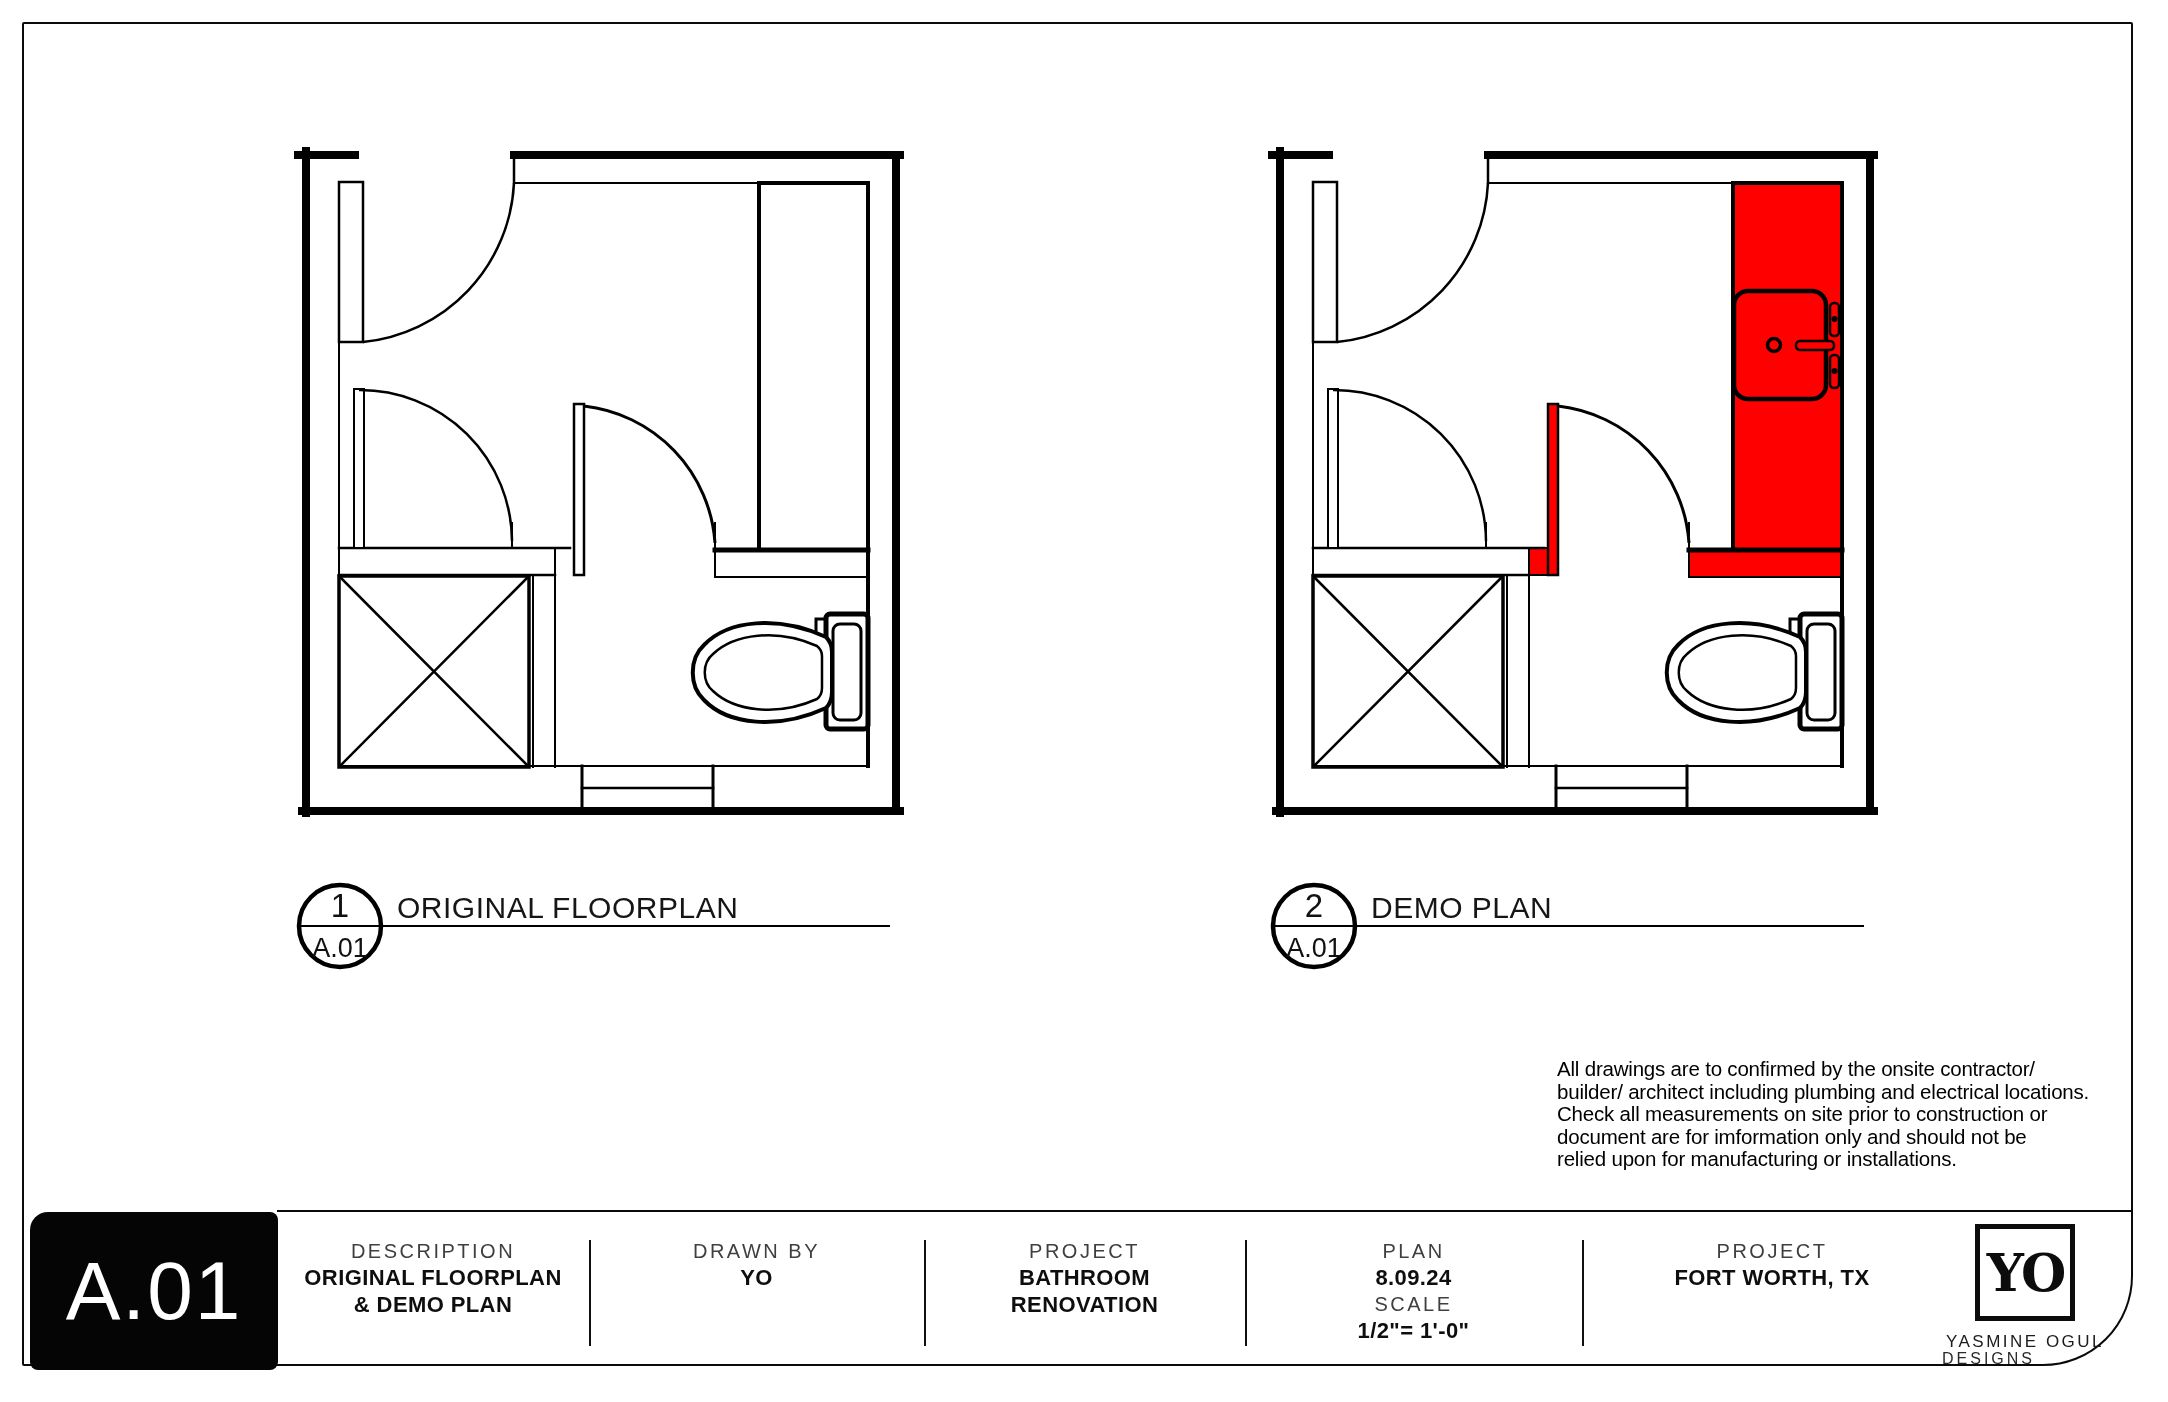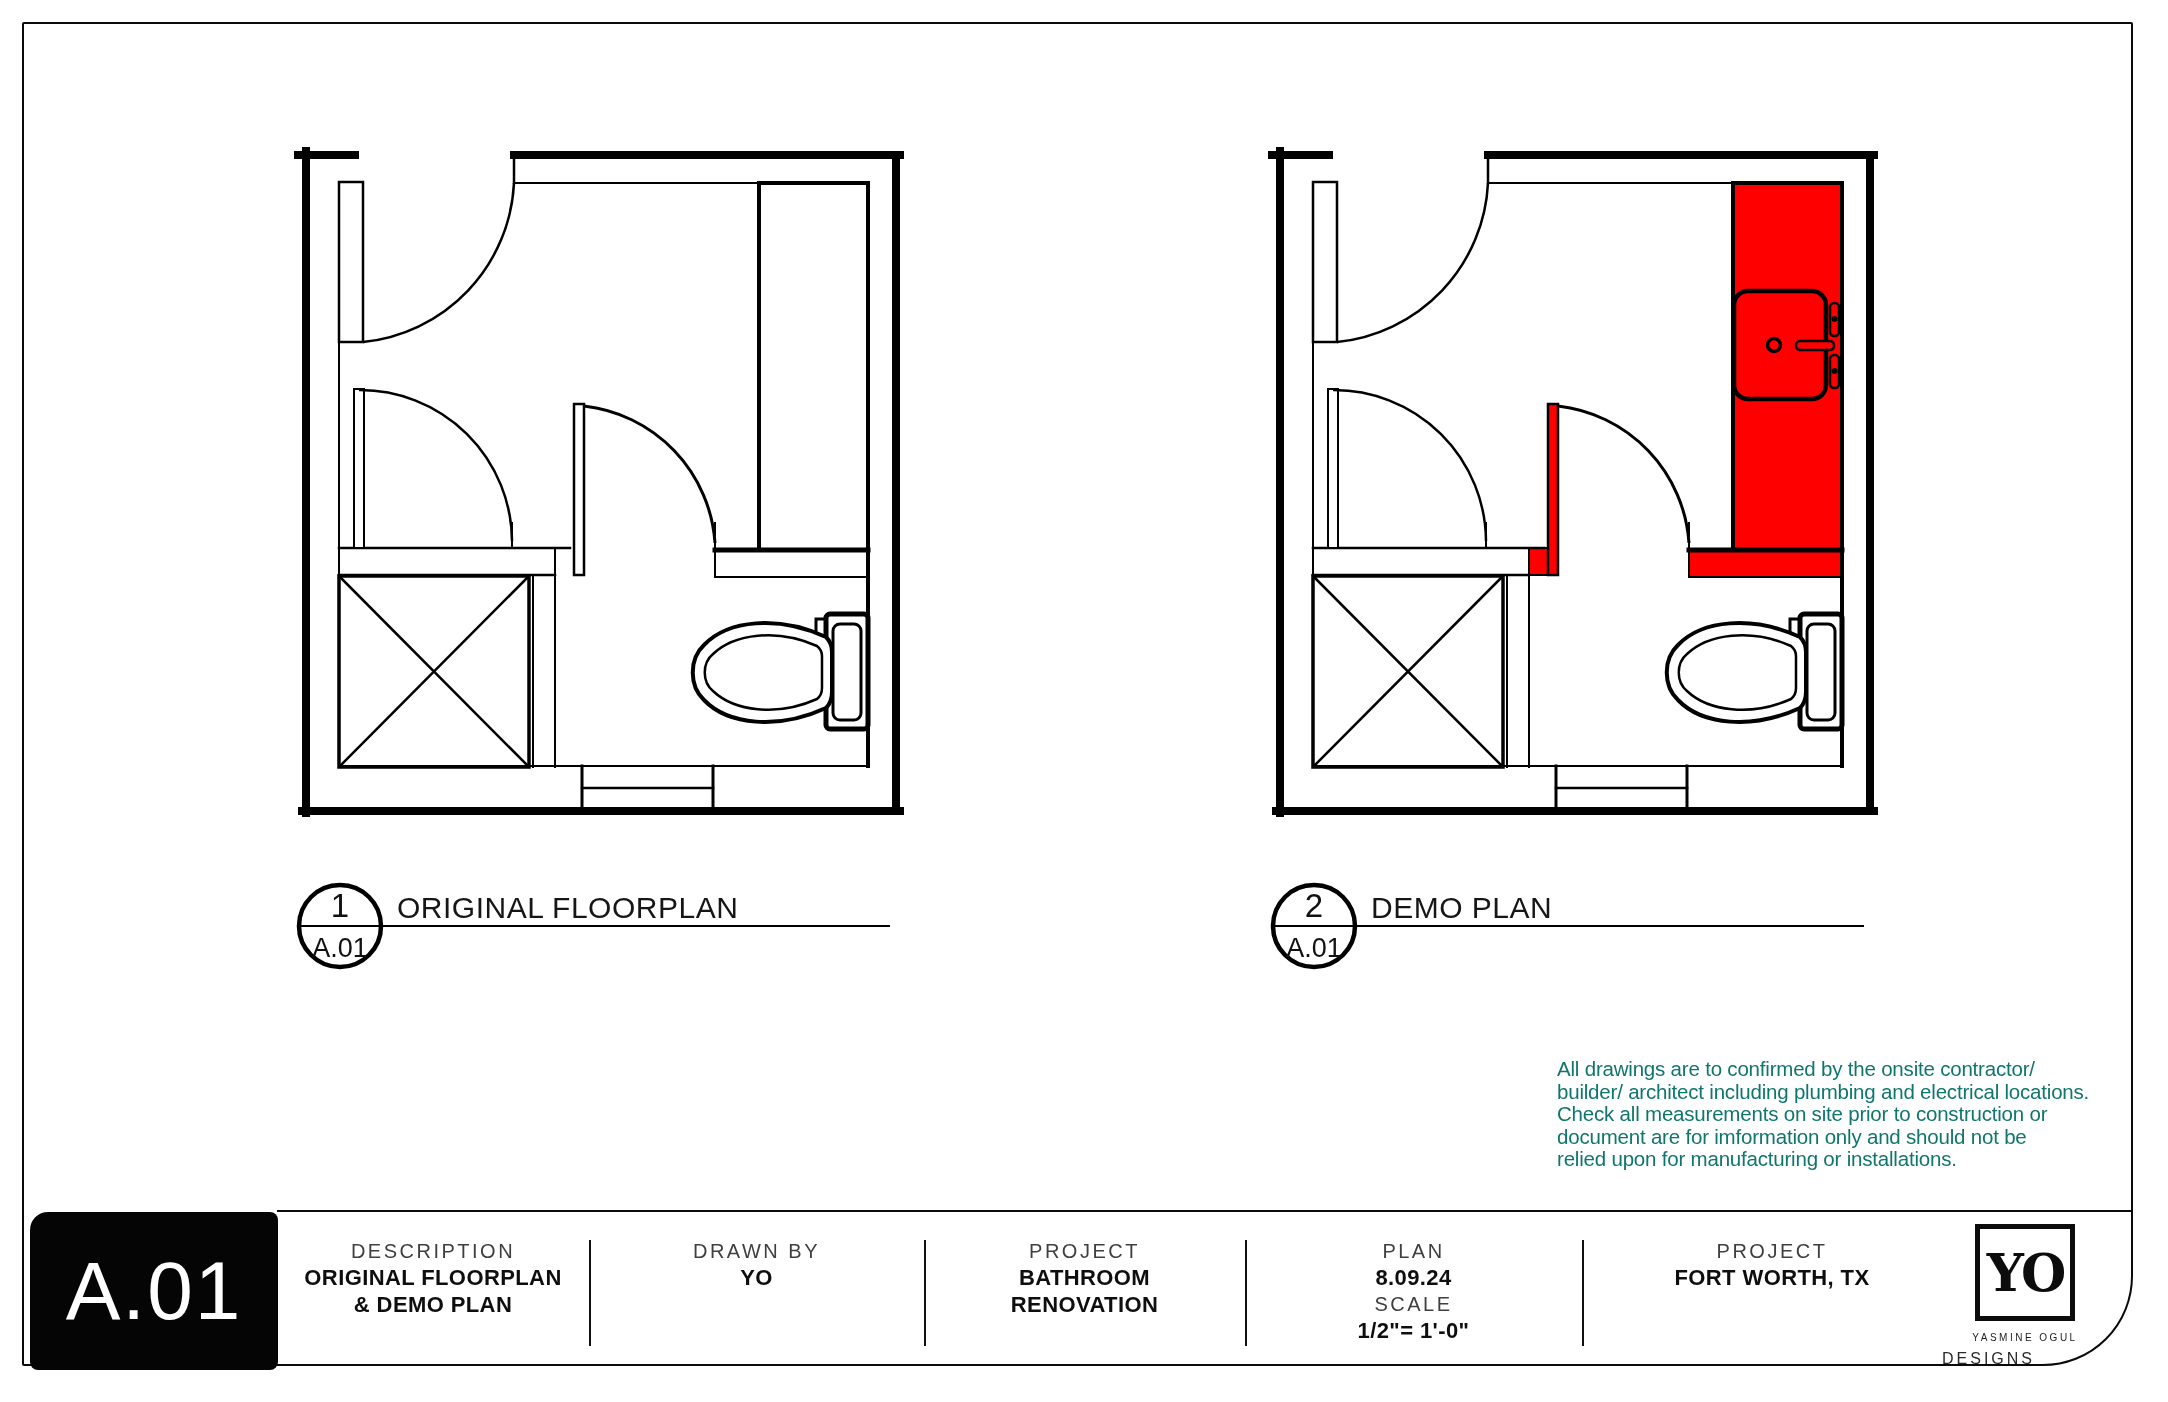--- a/index.html
+++ b/index.html
@@ -10,24 +10,24 @@
   
   #titlebar-topline{left:277px;top:1210px;width:1856px;height:0;border-top:2.5px solid #0a0a0a;}
   #sheet-tile{left:30px;top:1212px;width:248px;height:158px;background:#050505;border-radius:18px 8px 8px 8px;display:flex;align-items:center;justify-content:center;}
   #sheet-tile .num{color:#ffffff;font-size:82px;letter-spacing:2px;font-weight:400;}
   .tb-col{top:1238px;height:120px;display:flex;flex-direction:column;align-items:center;text-align:center;}
   .tb-label{color:#3f3f3f;font-size:20px;letter-spacing:2.5px;font-weight:400;line-height:26px;}
   .tb-value{color:#0e0e0e;font-size:22px;font-weight:700;letter-spacing:.4px;line-height:27px;}
   .tb-sep{top:1240px;width:0;height:106px;border-left:2.5px solid #111;}
   #logo-box{left:1975px;top:1224px;width:100px;height:97px;border:5px solid #0c0c0c;box-sizing:border-box;display:flex;align-items:center;justify-content:center;}
   #logo-box .mono{font-family:"DejaVu Serif","Liberation Serif",serif;font-weight:700;font-size:52px;letter-spacing:-3px;color:#0c0c0c;}
-  .logo-name{left:1942px;top:1332px;width:166px;text-align:center;font-size:10px;letter-spacing:2.5px;color:#1c1c1c;}
+  .logo-name{left:1942px;top:1332px;width:166px;text-align:center;font-size:17px;letter-spacing:2.5px;color:#1c1c1c;}
   .logo-sub{left:1942px;top:1350px;width:166px;text-align:left;font-size:16px;letter-spacing:3px;color:#2a2a2a;}
   
-  #disclaimer{left:1557px;top:1058px;width:576px;color:#0f766e;}
+  #disclaimer{left:1557px;top:1058px;width:576px;color:#000000;}
   #disclaimer div{font-size:20.5px;line-height:22.6px;letter-spacing:-0.2px;white-space:nowrap;}
   svg text{font-family:"Liberation Sans",sans-serif;}
 </style>
 </head>
 <body>
 
 <div class="abs" id="sheet-border"></div>
 <div class="abs" id="titlebar-topline"></div>
 
 <svg class="abs" style="left:292px;top:141px" width="620" height="850" viewBox="-10 -10 620 850" id="plan-1">

